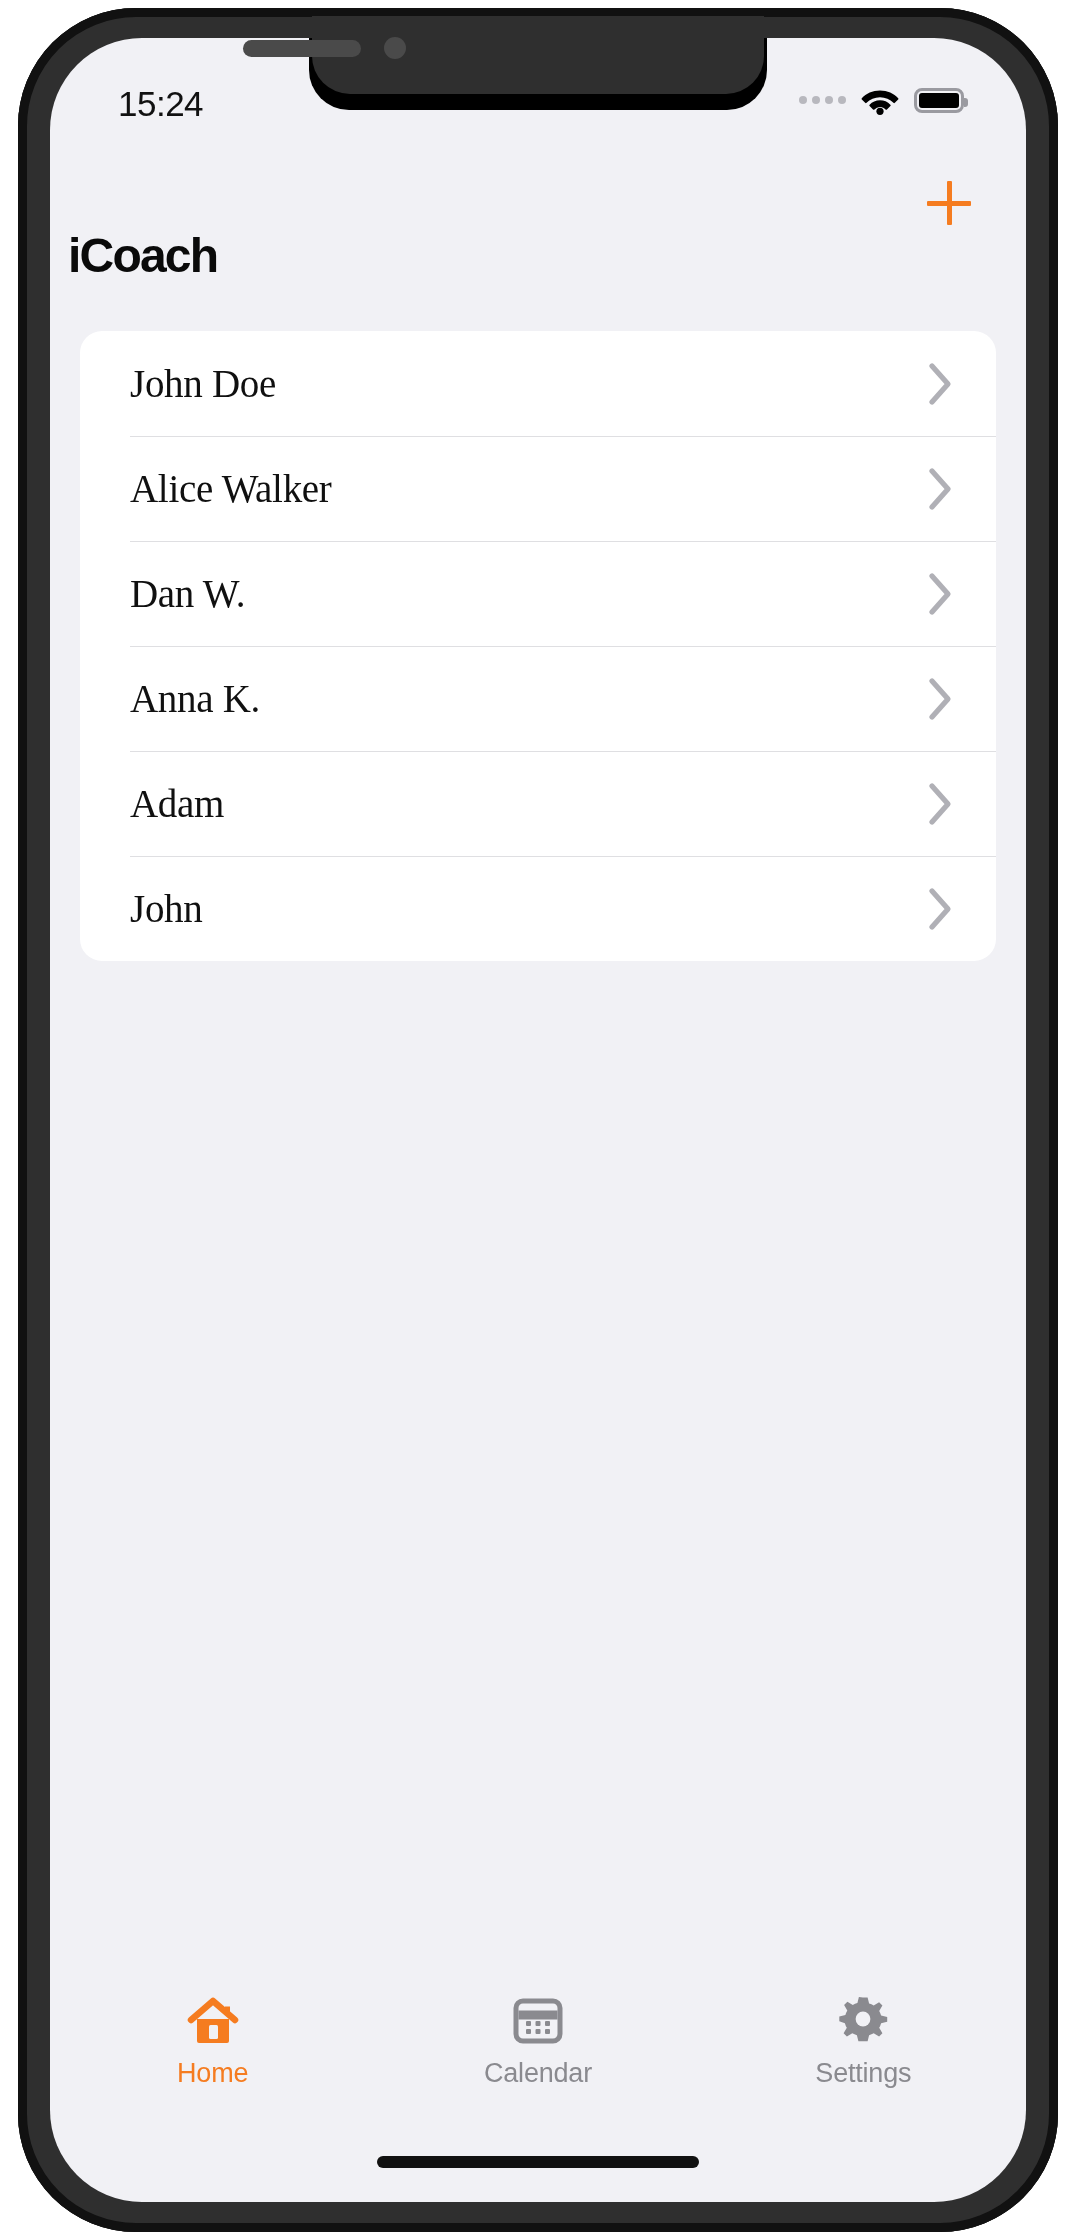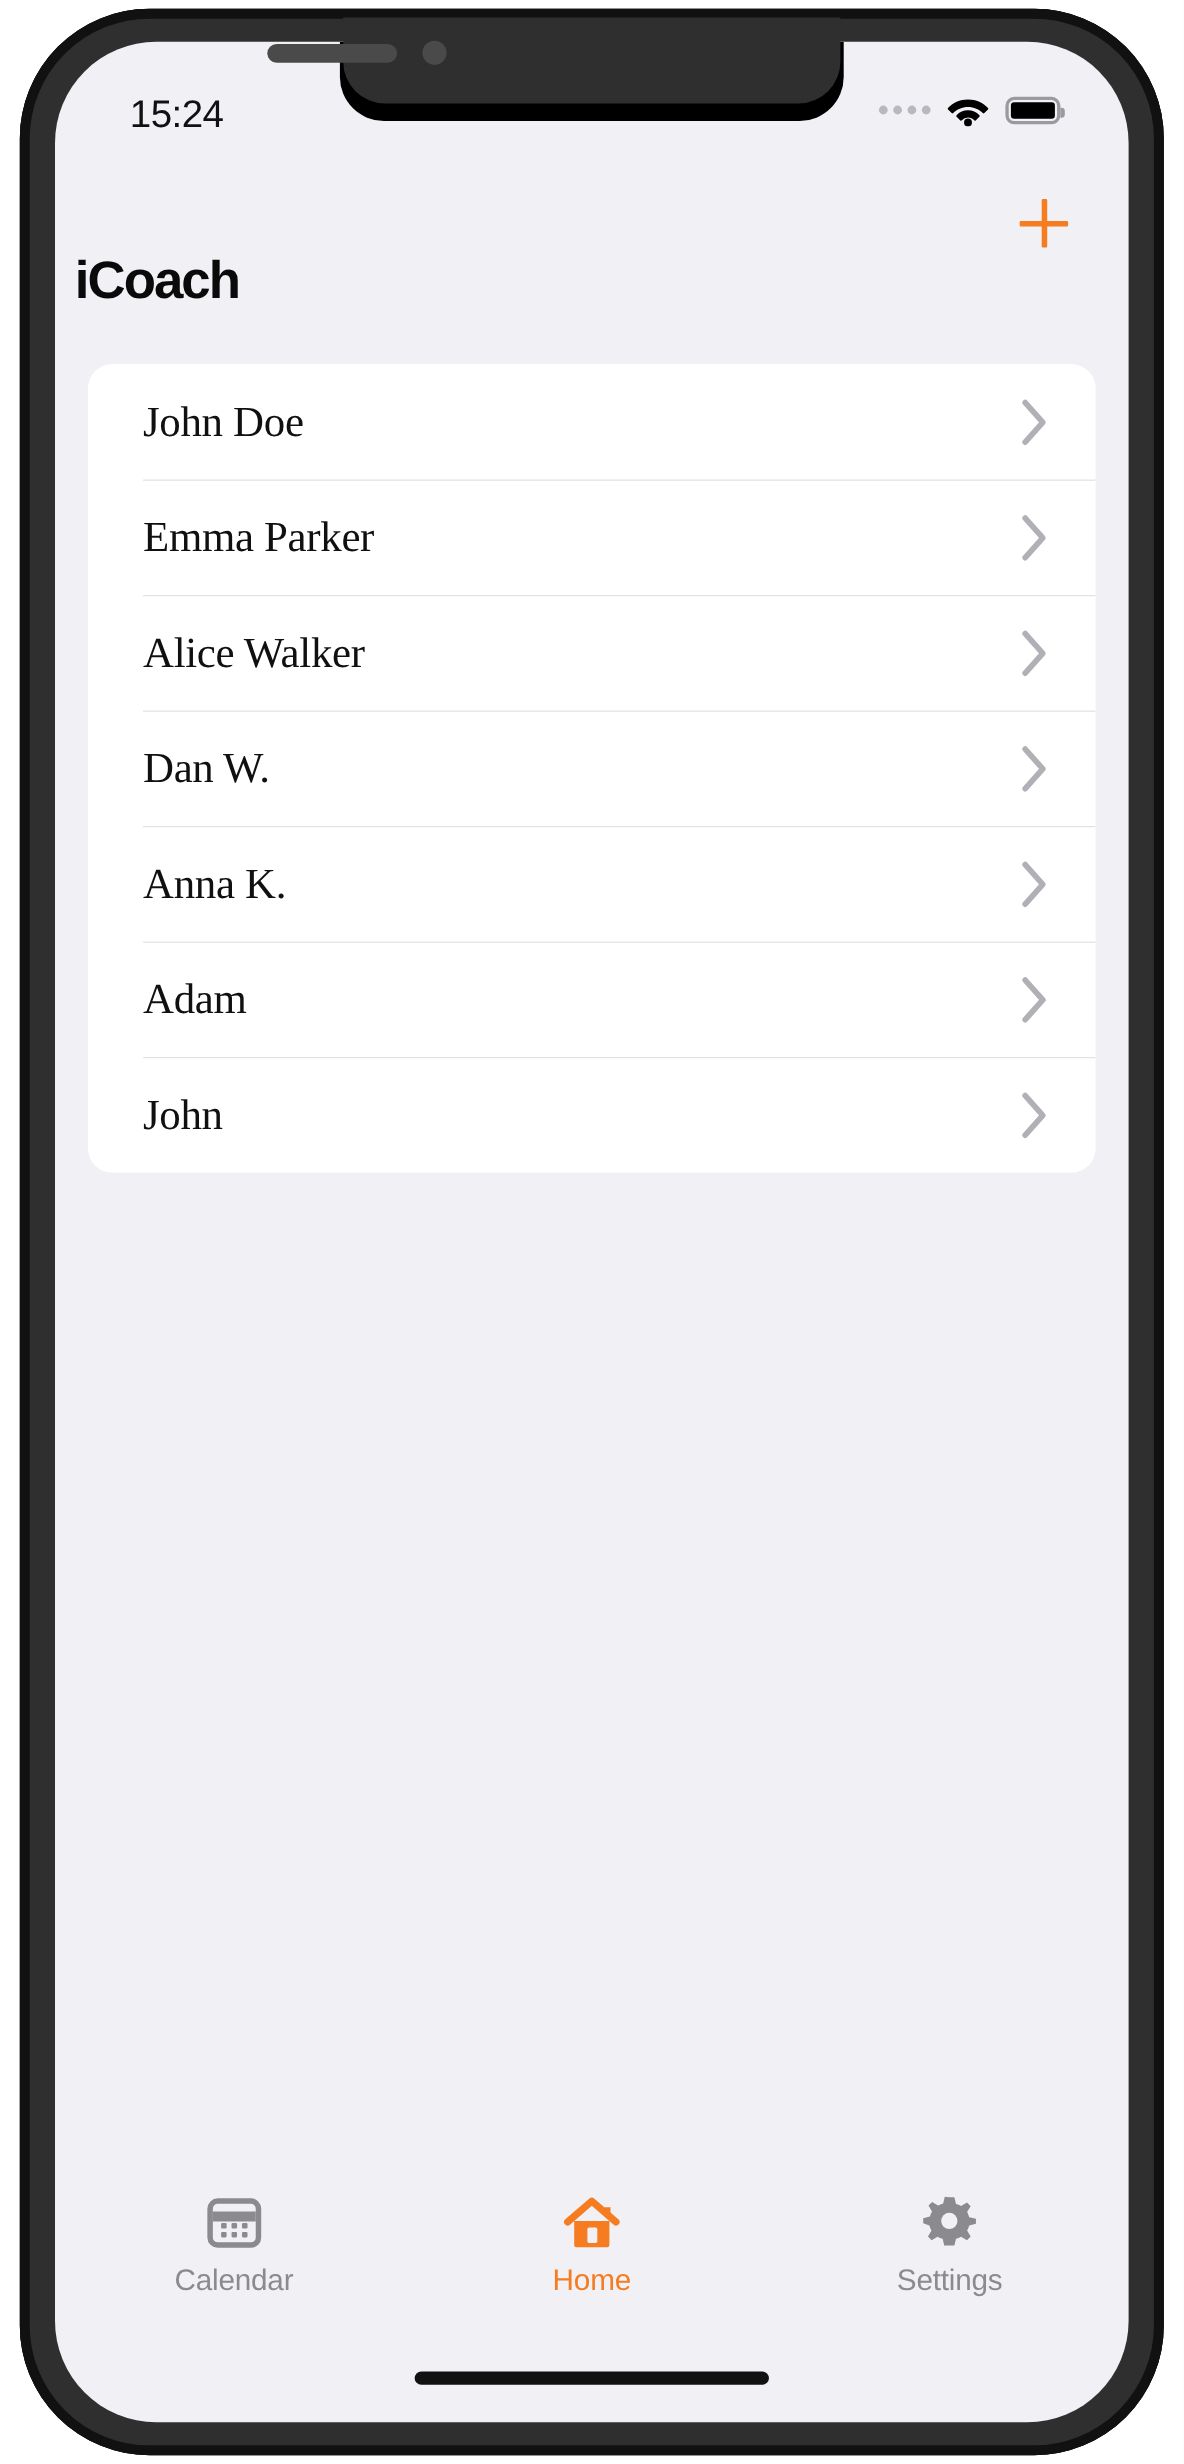--- a/index.html
+++ b/index.html
@@ -308,27 +308,20 @@
       <div id="list-card">
 
         <div class="list-row">
           <span class="row-sep"></span>
           <span class="row-label">John Doe</span>
           <svg class="chev" viewBox="0 0 26 44">
             <path d="M4 4 L20 22 L4 40" fill="none" stroke="#b0b0b6" stroke-width="5.2" stroke-linecap="round" stroke-linejoin="round"></path>
           </svg>
         </div>
 
-        <div class="list-row">
-          <span class="row-sep"></span>
-          <span class="row-label">Emma Parker</span>
-          <svg class="chev" viewBox="0 0 26 44">
-            <path d="M4 4 L20 22 L4 40" fill="none" stroke="#b0b0b6" stroke-width="5.2" stroke-linecap="round" stroke-linejoin="round"></path>
-          </svg>
-        </div>
 
         <div class="list-row">
           <span class="row-sep"></span>
           <span class="row-label">Alice Walker</span>
           <svg class="chev" viewBox="0 0 26 44">
             <path d="M4 4 L20 22 L4 40" fill="none" stroke="#b0b0b6" stroke-width="5.2" stroke-linecap="round" stroke-linejoin="round"></path>
           </svg>
         </div>
 
         <div class="list-row">
@@ -359,51 +352,51 @@
           <span class="row-sep"></span>
           <span class="row-label">John</span>
           <svg class="chev" viewBox="0 0 26 44">
             <path d="M4 4 L20 22 L4 40" fill="none" stroke="#b0b0b6" stroke-width="5.2" stroke-linecap="round" stroke-linejoin="round"></path>
           </svg>
         </div>
 
       </div>
 
       <div id="tab-bar">
+
+        <div class="tab-item active">
+          <span class="tab-icon">
+            <svg width="52" height="48" viewBox="0 0 52 48">
+              <path d="M4 23 L26 4 L48 23" fill="none" stroke="#f57c20" stroke-width="6.5" stroke-linecap="round" stroke-linejoin="round"></path>
+              <path d="M38 9.5 h5 v8 h-5z" fill="#f57c20"></path>
+              <path d="M10 22 h32 v22 a2 2 0 0 1 -2 2 h-28 a2 2 0 0 1 -2 -2z" fill="#f57c20"></path>
+              <rect x="22" y="28" width="9" height="14" rx="1.5" fill="#f1f1f5"></rect>
+            </svg>
+          </span>
+          <span class="tab-label">Home</span>
+        </div>
 
         <div class="tab-item">
           <span class="tab-icon">
             <svg width="50" height="48" viewBox="0 0 50 48">
               <rect x="3" y="4" width="44" height="40" rx="7" fill="none" stroke="#8a8a8f" stroke-width="5"></rect>
               <path d="M5.5 18 h39" stroke="#8a8a8f" stroke-width="9"></path>
               <g fill="#8a8a8f">
                 <rect x="13" y="24" width="5" height="5" rx="1"></rect>
                 <rect x="22.5" y="24" width="5" height="5" rx="1"></rect>
                 <rect x="32" y="24" width="5" height="5" rx="1"></rect>
                 <rect x="13" y="32" width="5" height="5" rx="1"></rect>
                 <rect x="22.5" y="32" width="5" height="5" rx="1"></rect>
                 <rect x="32" y="32" width="5" height="5" rx="1"></rect>
               </g>
             </svg>
           </span>
           <span class="tab-label">Calendar</span>
         </div>
 
-        <div class="tab-item active">
-          <span class="tab-icon">
-            <svg width="52" height="48" viewBox="0 0 52 48">
-              <path d="M4 23 L26 4 L48 23" fill="none" stroke="#f57c20" stroke-width="6.5" stroke-linecap="round" stroke-linejoin="round"></path>
-              <path d="M38 9.5 h5 v8 h-5z" fill="#f57c20"></path>
-              <path d="M10 22 h32 v22 a2 2 0 0 1 -2 2 h-28 a2 2 0 0 1 -2 -2z" fill="#f57c20"></path>
-              <rect x="22" y="28" width="9" height="14" rx="1.5" fill="#f1f1f5"></rect>
-            </svg>
-          </span>
-          <span class="tab-label">Home</span>
-        </div>
-
         <div class="tab-item">
           <span class="tab-icon">
             <svg width="52" height="52" viewBox="0 0 52 52">
               <path fill="#8a8a8f" d="M26 2.5 l4.6 0 1.5 6.1a18.5 18.5 0 0 1 4.6 1.9l5.4-3.2 3.3 3.3-3.2 5.4a18.5 18.5 0 0 1 1.9 4.6l6.1 1.5 0 4.6-6.1 1.5a18.5 18.5 0 0 1-1.9 4.6l3.2 5.4-3.3 3.3-5.4-3.2a18.5 18.5 0 0 1-4.6 1.9l-1.5 6.1-4.6 0-4.6 0-1.5-6.1a18.5 18.5 0 0 1-4.6-1.9l-5.4 3.2-3.3-3.3 3.2-5.4a18.5 18.5 0 0 1-1.9-4.6L2.3 26.2l0-4.6 6.1-1.5a18.5 18.5 0 0 1 1.9-4.6L7.1 10.1l3.3-3.3 5.4 3.2a18.5 18.5 0 0 1 4.6-1.9l1.5-6.1z"></path>
               <circle cx="26" cy="24" r="7.4" fill="#f1f1f5"></circle>
             </svg>
           </span>
           <span class="tab-label">Settings</span>
         </div>
 

